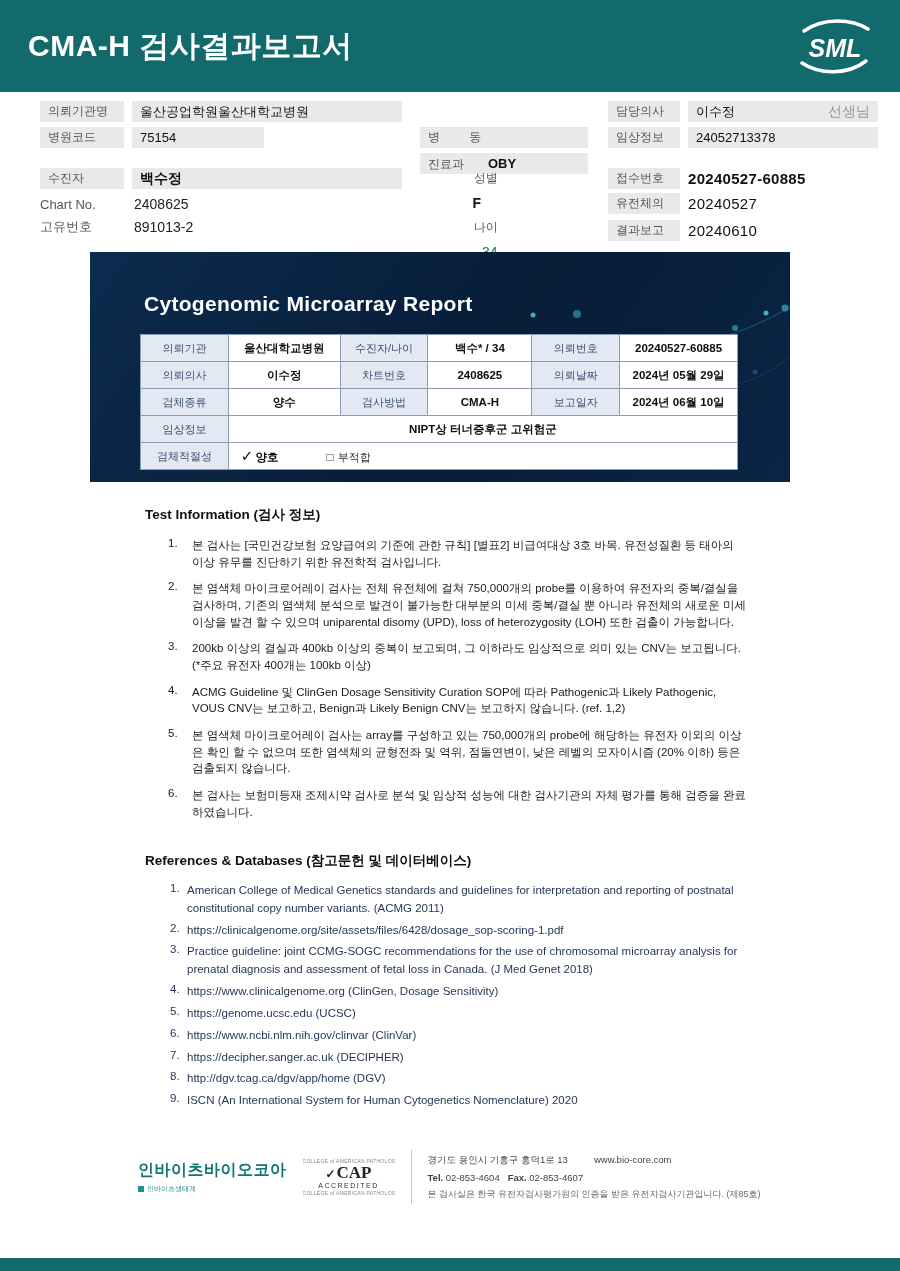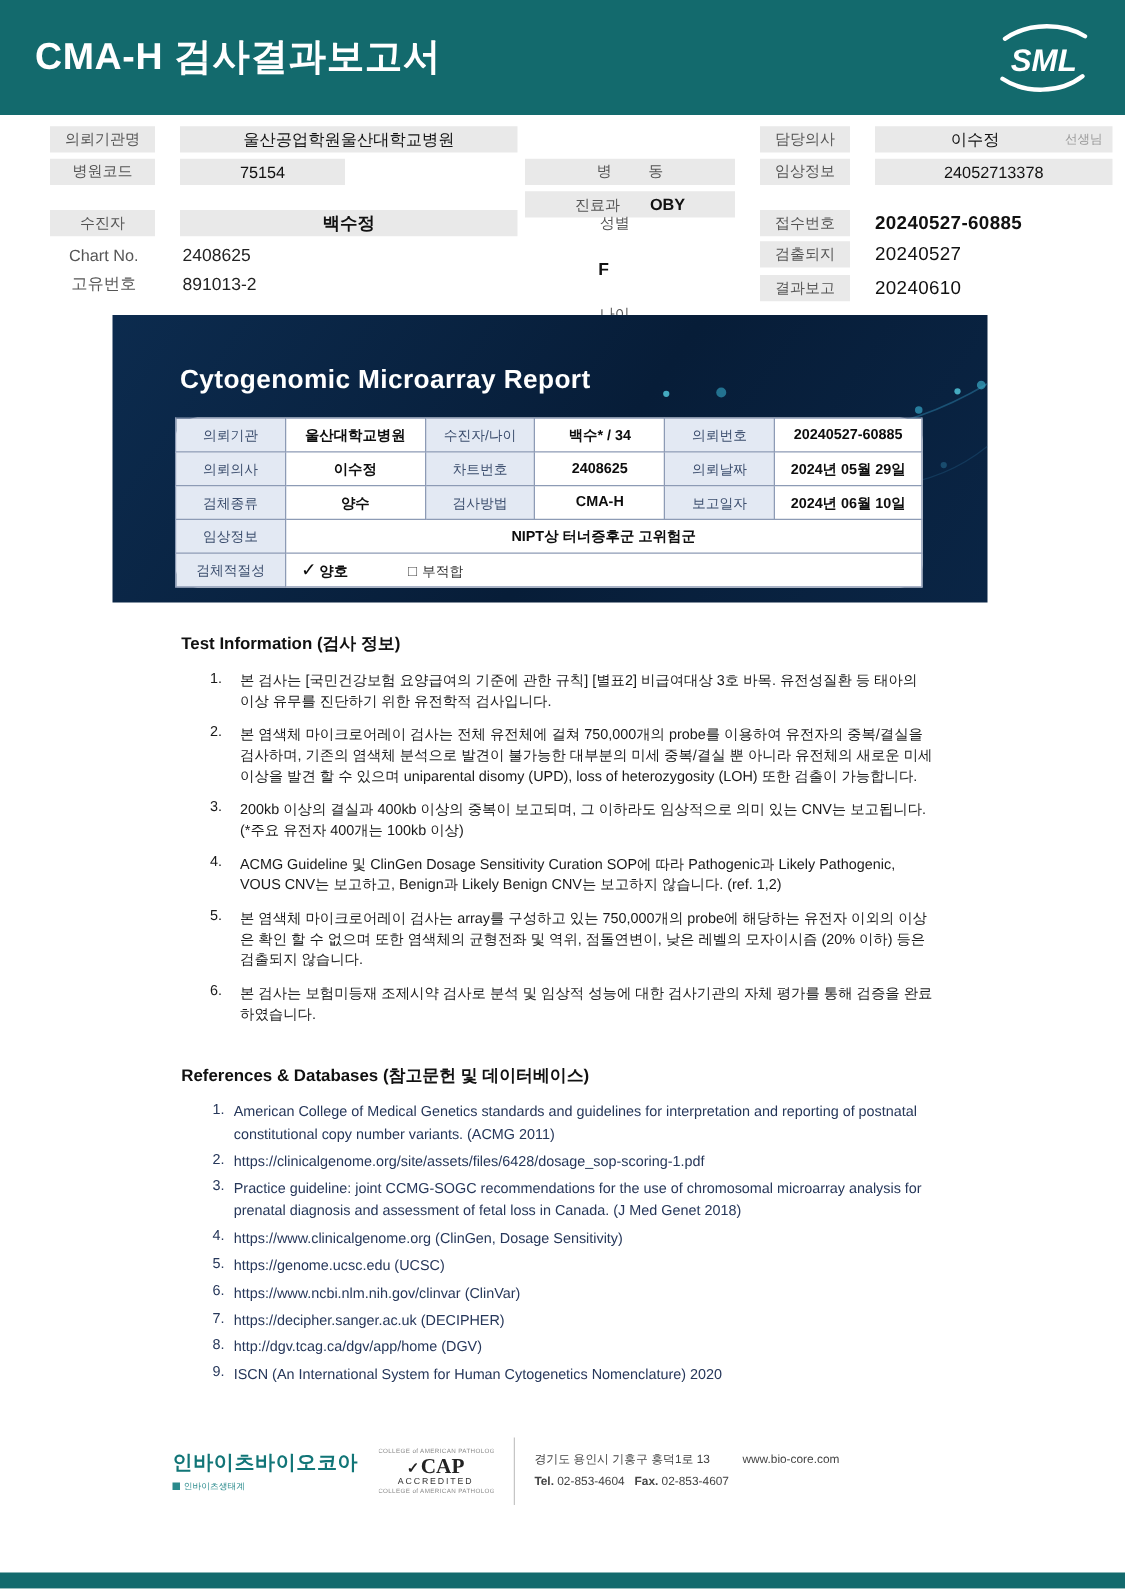--- a/index.html
+++ b/index.html
@@ -7,31 +7,31 @@
         font-family:"Liberation Sans","DejaVu Sans",sans-serif;overflow:hidden;}
   .abs{position:absolute;}
 
   
   .hdr{position:absolute;top:0;left:0;right:0;height:92px;background:#136a6d;}
   .hdr-title{position:absolute;left:28px;top:50%;transform:translateY(-50%);
              color:#fff;font-size:30px;font-weight:bold;letter-spacing:0.5px;}
   .sml{position:absolute;right:26px;top:14px;}
 
   
-  .irow{display:flex;gap:20px;align-items:center;margin-bottom:5px;text-align:center;}
+  .irow{display:flex;gap:8px;align-items:center;margin-bottom:5px;}
   .glabel,.gval{background:#e9e9e9;height:21px;line-height:21px;padding:0 8px;box-sizing:border-box;
                 white-space:nowrap;overflow:hidden;}
   .glabel{color:#555;font-size:12px;}
   .gval{color:#111;font-size:13px;}
   .w84{width:84px;} .w270{width:270px;} .w132{width:132px;} .w168{width:168px;}
   .w72{width:72px;} .w190{width:190px;}
   .bold{font-weight:bold;}
   .ward{word-spacing:26px;margin-top:26px;}
   .deptv{font-weight:bold;margin-left:16px;color:#111;font-size:13px;}
-  .teacher{float:right;color:#9a9a9a;font-size:10px;}
+  .teacher{float:right;color:#9a9a9a;font-size:14px;}
   .plabel{color:#555;font-size:13px;width:86px;flex:none;}
   .pval{color:#222;font-size:14px;}
   .slabel{color:#555;font-size:12px;margin-right:8px;}
   .sval{color:#111;font-size:14px;font-weight:bold;margin-right:26px;}
   .sval2{color:#15803d;font-size:14px;}
   .bignum{color:#111;font-size:15px;font-weight:600;letter-spacing:0.3px;}
 
   
   .card{position:absolute;left:90px;top:252px;width:700px;height:230px;
         background:linear-gradient(125deg,#0c2b4e 0%,#071d38 55%,#0a2545 100%);}
@@ -146,21 +146,21 @@
       <span class="sval2" style="font-weight:500;">Amniotic Report</span>
     </div>
   </div>
 
   <div class="abs" style="left:608px;top:168px;">
     <div class="irow" style="margin-bottom:4px;">
       <span class="glabel w72">접수번호</span>
       <span class="bignum">20240527-60885</span>
     </div>
     <div class="irow" style="margin-bottom:6px;">
-      <span class="glabel w72">검출되지</span>
+      <span class="glabel w72">유전체의</span>
       <span class="bignum" style="font-weight:500;">20240527</span>
     </div>
     <div class="irow">
       <span class="glabel w72">결과보고</span>
       <span class="bignum" style="font-weight:500;">20240610</span>
     </div>
   </div>
 
   <div class="card">
     <svg class="deco" width="700" height="230">
@@ -308,17 +308,18 @@
     <div class="cap">
       <div class="cap-arc">COLLEGE of AMERICAN PATHOLOGISTS</div>
       <div class="cap-main"><span class="cap-check">✓</span><span>CAP</span></div>
       <div class="cap-sub">ACCREDITED</div>
       <div class="cap-arc">COLLEGE of AMERICAN PATHOLOGISTS</div>
     </div>
     <div class="f-div"></div>
     <div class="f-text">
       <div><span>경기도 용인시 기흥구 흥덕1로 13</span><span class="f-gap"></span><span>www.bio-core.com</span></div>
       <div><span class="f-b">Tel.</span> <span>02-853-4604</span>&nbsp;&nbsp;&nbsp;<span class="f-b">Fax.</span> <span>02-853-4607</span></div>
+      <div class="f-line3">본 검사실은 한국 유전자검사평가원의 인증을 받은 유전자검사기관입니다. (제85호)</div>
     </div>
   </div>
 
   <div class="botbar"></div>
 </div>
 
 </body></html>

